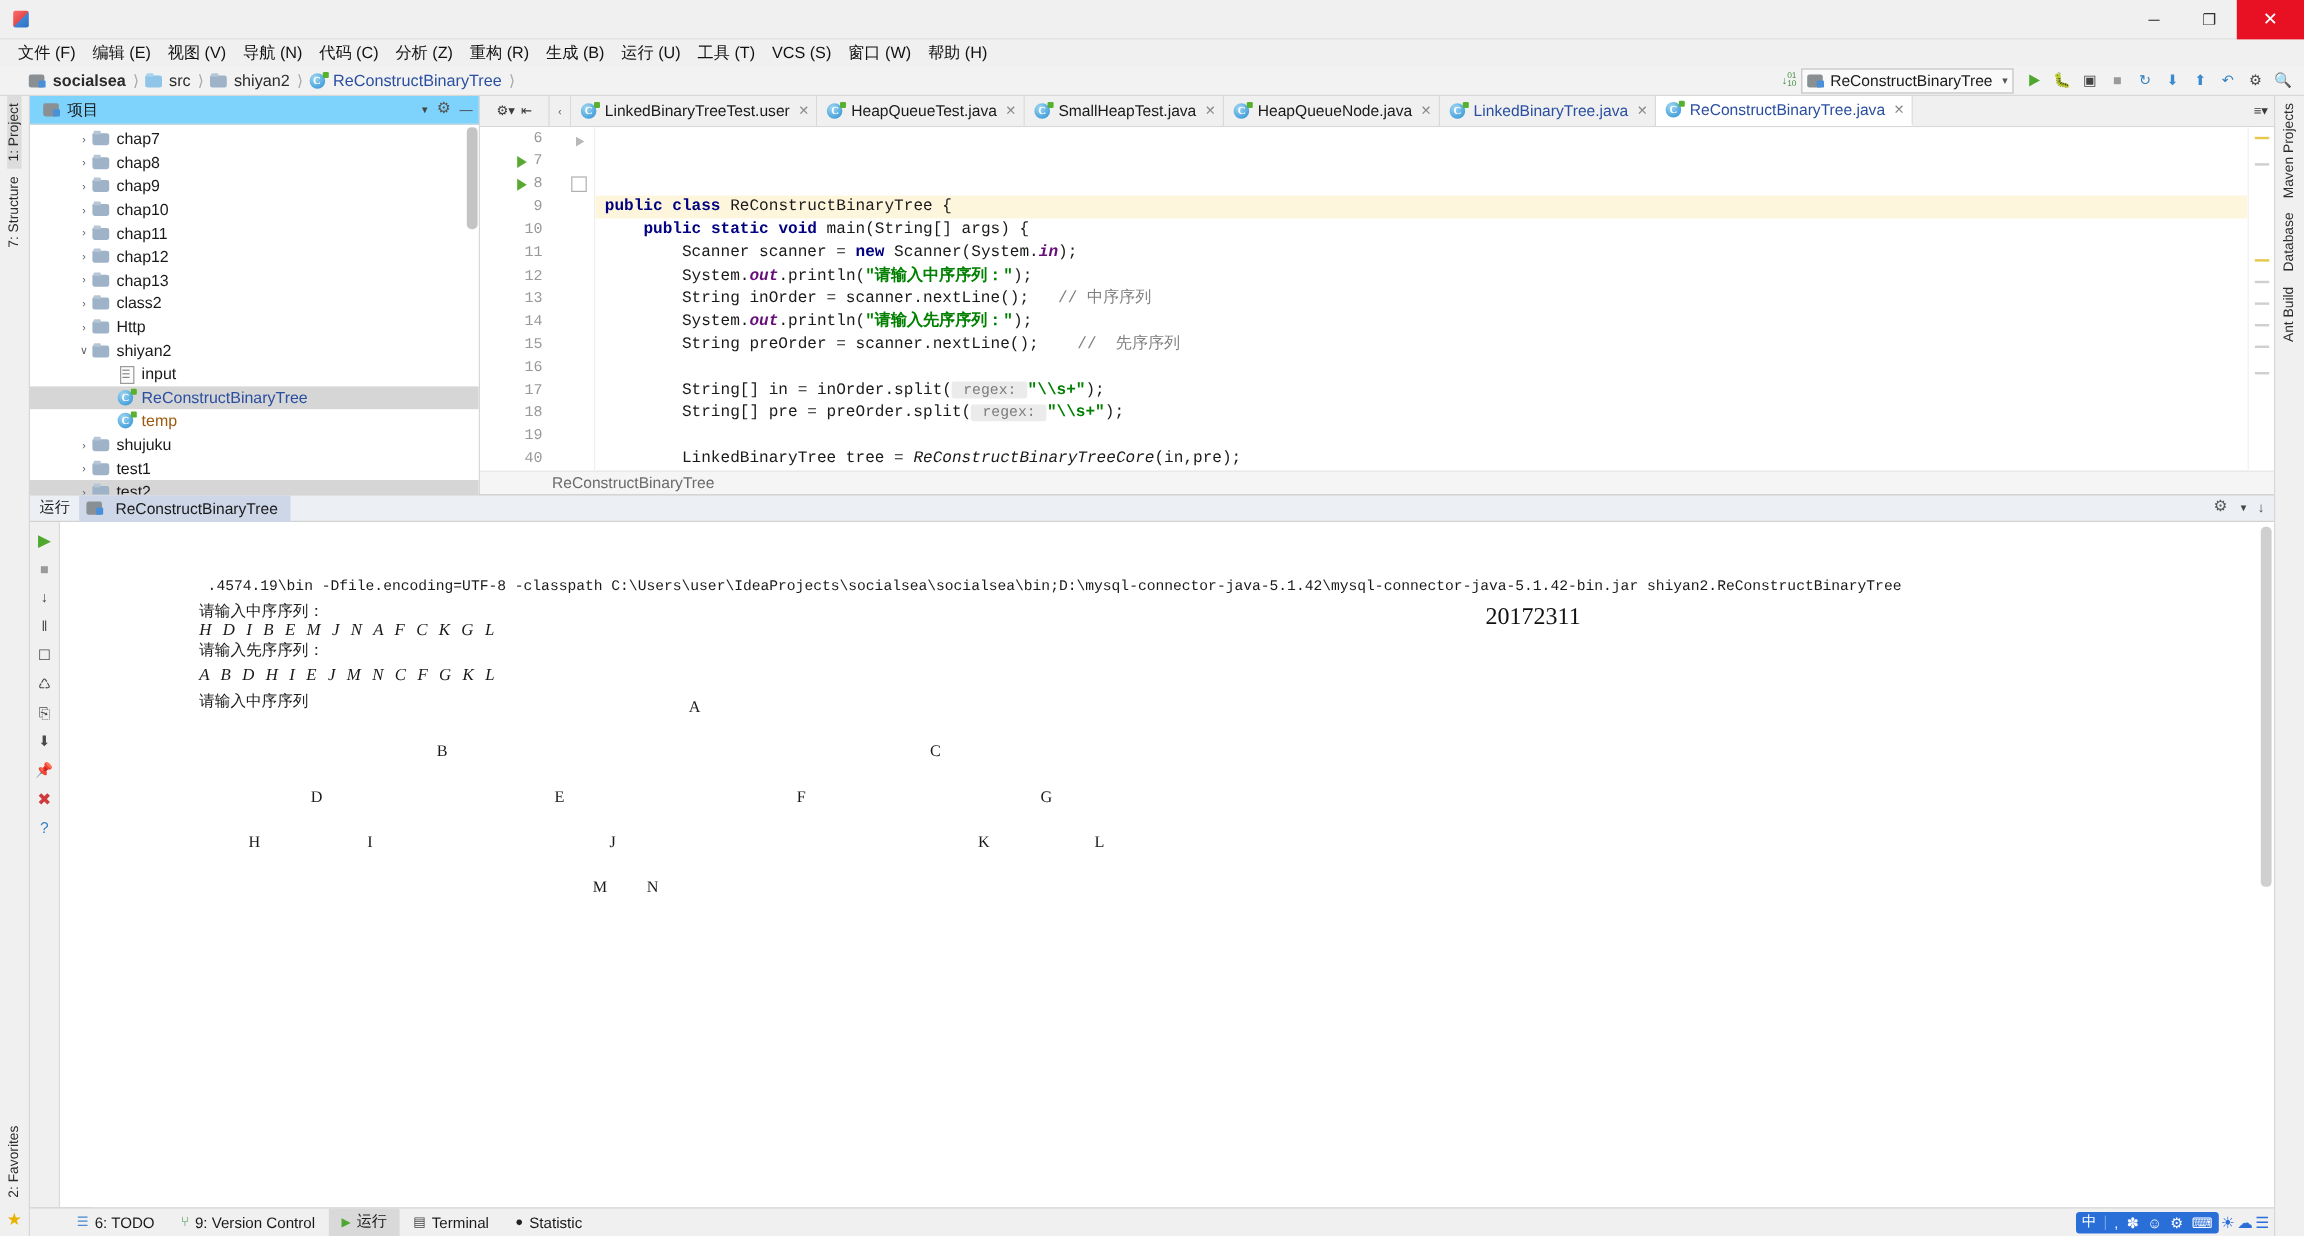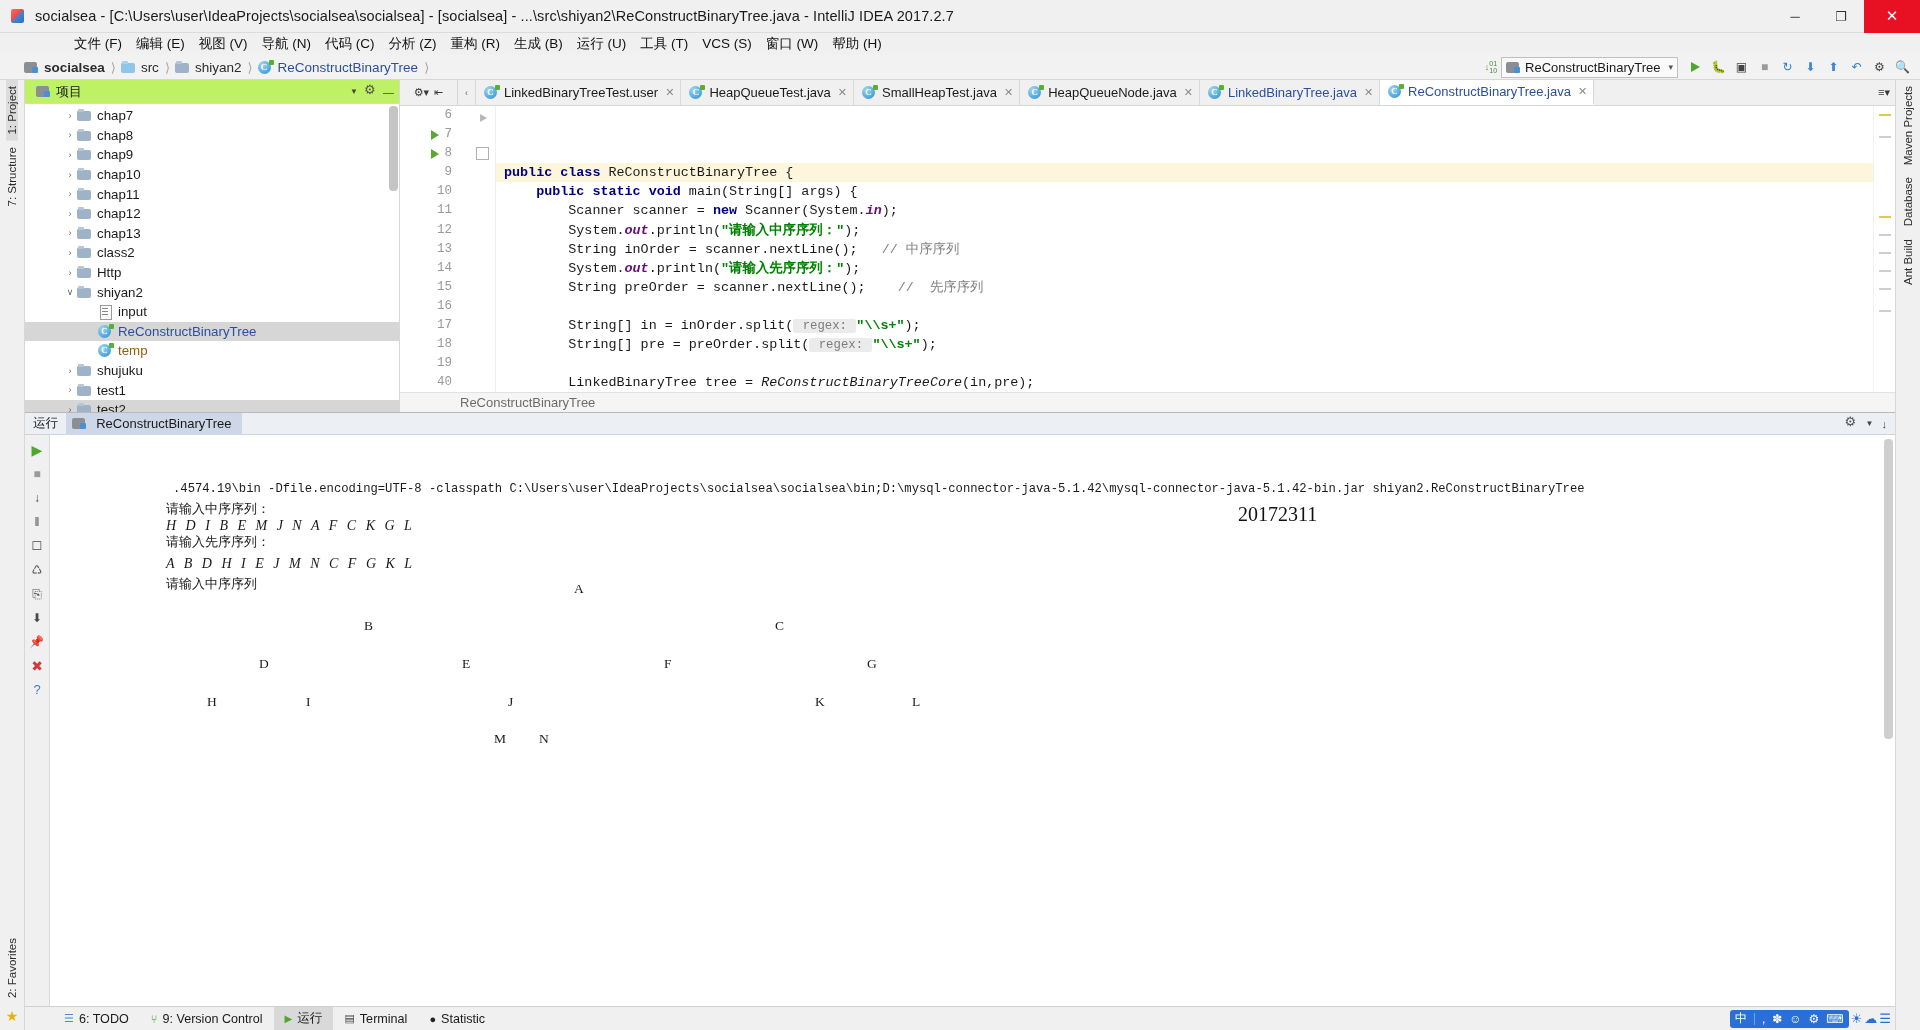--- a/index.html
+++ b/index.html
@@ -14,22 +14,22 @@
   .tb-icon .sq { position:absolute; left:2px; top:2px; width:13px; height:14px;
                  background:linear-gradient(135deg,#ff6a6a 0%,#e24b4b 50%,#3f86d8 51%,#2f6fc0 100%);
                  border-radius:2px; }
   .tb-title { font-size:14.5px; color:#1a1a1a; letter-spacing:.1px; }
   .tb-buttons { margin-left:auto; display:flex; height:33px; }
   .tb-btn { width:46px; height:33px; display:flex; align-items:center; justify-content:center;
             color:#333; font-size:13px; }
   .tb-btn.close { width:56px; background:#e81123; color:#fff; font-size:15px; }
 
   
-  .menubar { height:22px; background:#f0f0f0; display:flex; align-items:center; padding-left:23px;
-             font-size:13.5px; color:#111; flex:none;margin-left:44px; }
+  .menubar { height:22px; background:#f0f0f0; display:flex; align-items:center; padding-left:8px;
+             font-size:13.5px; color:#111; flex:none; }
   .menu-item { padding:0 7px; line-height:22px; white-space:nowrap; }
 
   
   .navbar { height:25px; background:#f2f2f2; display:flex; align-items:center;
             border-bottom:1px solid #d7d7d7; flex:none; position:relative; }
   .crumb { display:flex; align-items:center; font-size:13.5px; color:#2b2b2b; padding-left:24px;}
   .crumb .c { display:flex; align-items:center; }
   .crumb .sep { color:#a8a8a8; margin:0 5px 0 6px; font-size:13px;}
   .crumb .lbl { white-space:nowrap; }
   .crumb .lbl.bold { font-weight:bold; }
@@ -83,21 +83,21 @@
   
   .rightstrip { width:25px; background:#f0f0f0; border-left:1px solid #d7d7d7;
                 display:flex; flex-direction:column; align-items:center; flex:none; }
 
   .center { flex:1; display:flex; flex-direction:column; min-width:0; }
   .top-split { height:332px; display:flex; flex:none; min-height:0; }
 
   
   .projpanel { width:375px; background:#fff; display:flex; flex-direction:column; flex:none;
                border-right:1px solid #d7d7d7; min-height:0; }
-  .proj-header { height:24px; background:#bef264; display:flex; align-items:center;
+  .proj-header { height:24px; background:#7dd3fc; display:flex; align-items:center;
                  border-bottom:1px solid #d7d7d7; font-size:13px; color:#1a1a1a; flex:none; }
   .proj-header .ico { margin-left:11px; }
   .proj-header .ph-right { margin-left:auto; display:flex; align-items:center; padding-right:5px; gap:6px; }
   .gear { width:13px; height:13px; position:relative; }
   .gear::before { content:"\2699"; position:absolute; left:0; top:-3px; font-size:13px; color:#555; }
   .caret { font-size:8px; color:#444; }
   .hide-ico { font-size:11px; color:#444; }
   .tree { flex:1; overflow:hidden; position:relative; padding-top:2px; }
   .trow { height:19.6px; display:flex; align-items:center; font-size:13.3px; color:#1a1a1a;
           padding-left:0; white-space:nowrap; }
@@ -198,21 +198,20 @@
 </style>
 </head>
 <body>
 
 <div id="app">
 
   <div class="titlebar">
     <div class="tb-icon">
         <div class="sq"></div>
       </div>
-    <div class="tb-title">socialsea - [C:\Users\user\IdeaProjects\socialsea\socialsea] - [socialsea] - ...\src\shiyan2\ReConstructBinaryTree.java - IntelliJ IDEA 2017.2.7</div>
     <div class="tb-buttons">
       <div class="tb-btn">─</div>
       <div class="tb-btn">❐</div>
       <div class="tb-btn close">✕</div>
     </div>
   </div>
 
   <div class="menubar">
     <div class="menu-item">文件 (F)</div>
     <div class="menu-item">编辑 (E)</div>

